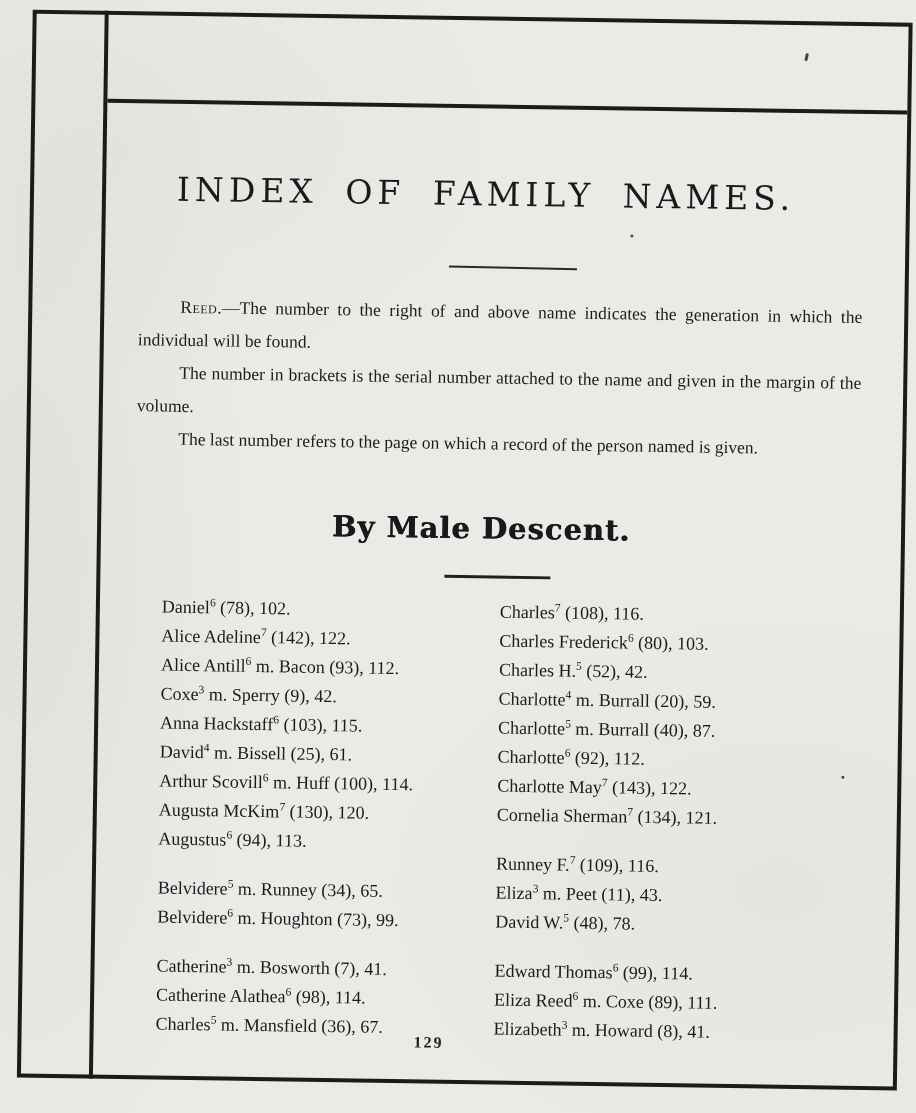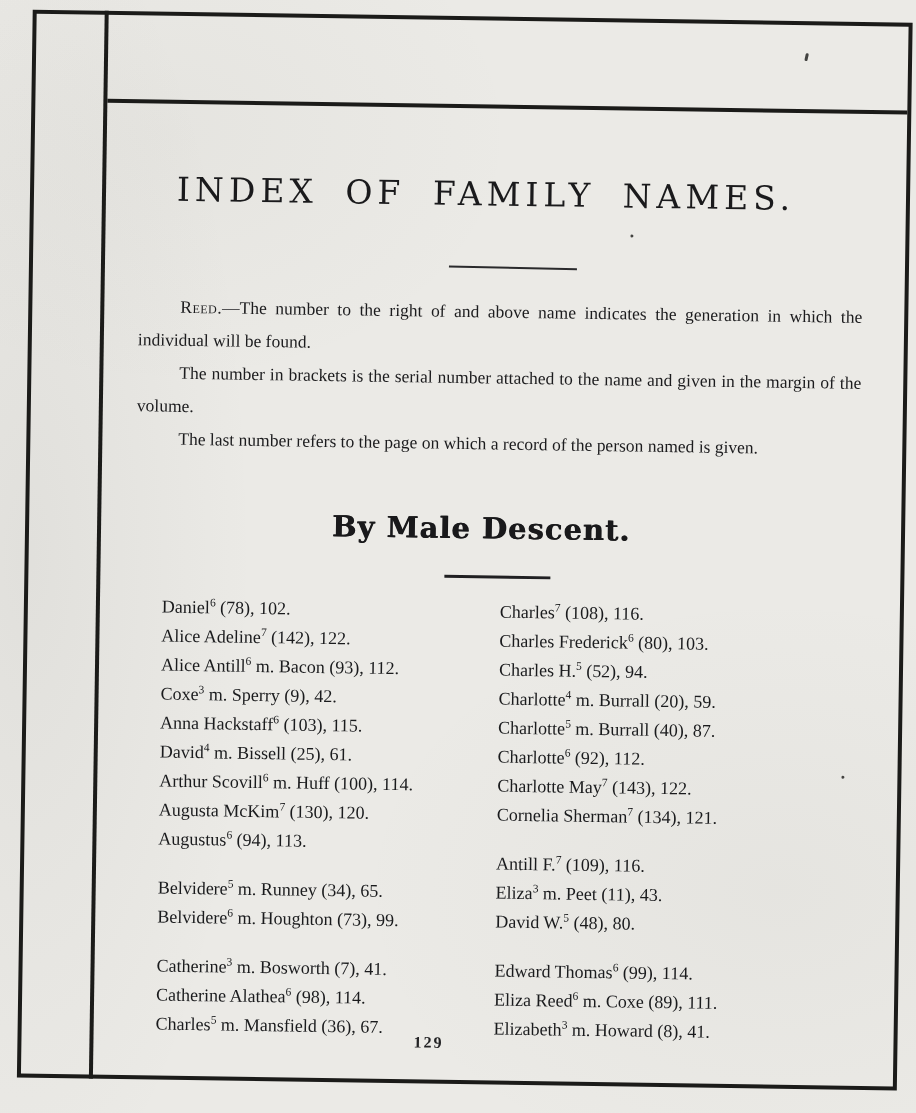--- a/index.html
+++ b/index.html
@@ -151,31 +151,31 @@
           <div class="group">
             <div class="entry"><span>Catherine</span><sup>3</sup><span> m. Bosworth (7), 41.</span></div>
             <div class="entry"><span>Catherine Alathea</span><sup>6</sup><span> (98), 114.</span></div>
             <div class="entry"><span>Charles</span><sup>5</sup><span> m. Mansfield (36), 67.</span></div>
           </div>
         </div>
       <div class="col col-right">
           <div class="group">
             <div class="entry"><span>Charles</span><sup>7</sup><span> (108), 116.</span></div>
             <div class="entry"><span>Charles Frederick</span><sup>6</sup><span> (80), 103.</span></div>
-            <div class="entry"><span>Charles H.</span><sup>5</sup><span> (52), 94.</span></div>
+            <div class="entry"><span>Charles H.</span><sup>5</sup><span> (52), 42.</span></div>
             <div class="entry"><span>Charlotte</span><sup>4</sup><span> m. Burrall (20), 59.</span></div>
             <div class="entry"><span>Charlotte</span><sup>5</sup><span> m. Burrall (40), 87.</span></div>
             <div class="entry"><span>Charlotte</span><sup>6</sup><span> (92), 112.</span></div>
             <div class="entry"><span>Charlotte May</span><sup>7</sup><span> (143), 122.</span></div>
             <div class="entry"><span>Cornelia Sherman</span><sup>7</sup><span> (134), 121.</span></div>
           </div>
           <div class="group">
-            <div class="entry"><span>Antill F.</span><sup>7</sup><span> (109), 116.</span></div>
+            <div class="entry"><span>Runney F.</span><sup>7</sup><span> (109), 116.</span></div>
             <div class="entry"><span>Eliza</span><sup>3</sup><span> m. Peet (11), 43.</span></div>
-            <div class="entry"><span>David W.</span><sup>5</sup><span> (48), 80.</span></div>
+            <div class="entry"><span>David W.</span><sup>5</sup><span> (48), 78.</span></div>
           </div>
           <div class="group">
             <div class="entry"><span>Edward Thomas</span><sup>6</sup><span> (99), 114.</span></div>
             <div class="entry"><span>Eliza Reed</span><sup>6</sup><span> m. Coxe (89), 111.</span></div>
             <div class="entry"><span>Elizabeth</span><sup>3</sup><span> m. Howard (8), 41.</span></div>
           </div>
         </div>
     </div>
 
     <div class="page-number">129</div>

